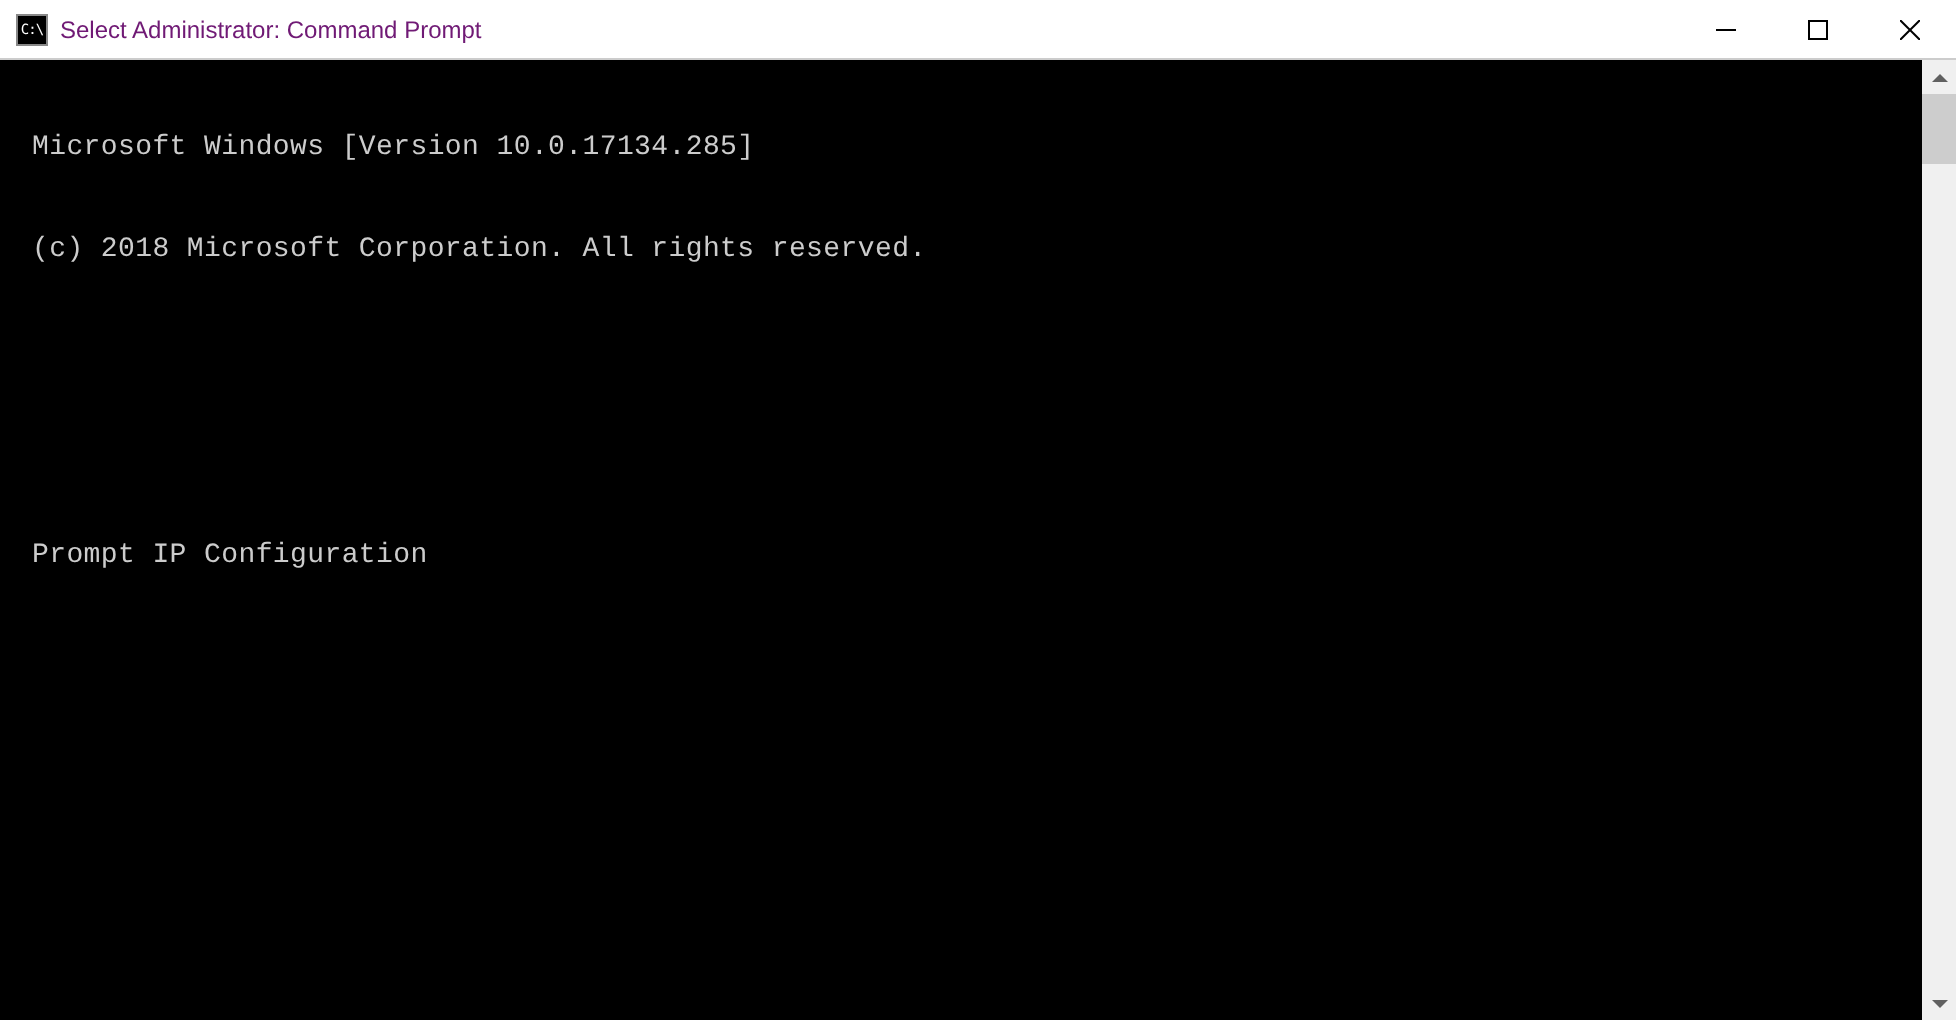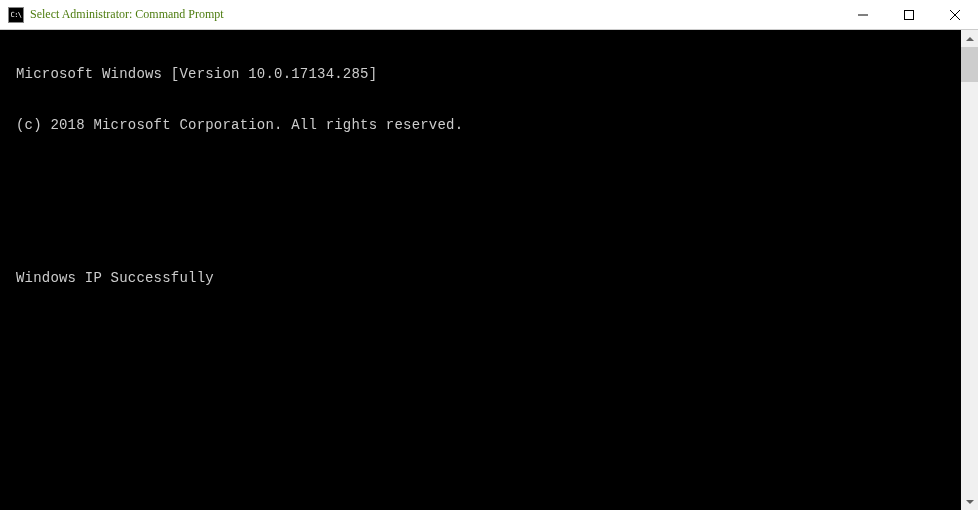--- a/index.html
+++ b/index.html
@@ -27,23 +27,23 @@
       border: 1px solid #888;
       display: flex;
       align-items: center;
       justify-content: center;
       font-size: 7px;
       color: #fff;
       font-family: Consolas, monospace;
       letter-spacing: -0.5px;
     }
     .title {
-      font-family: Liberation Serif, serif;
+      font-family: Liberation Sans, sans-serif;
       font-size: 12px;
-      color: #4d7c0f;
+      color: #701a75;
       flex: 1;
     }
     .window-controls {
       display: flex;
       height: 100%;
     }
     .win-btn {
       width: 46px;
       height: 100%;
       display: flex;
@@ -123,21 +123,21 @@
     </button>
   </div>
 </div>
 
 <div class="content-wrap">
   <div class="terminal">
     <span class="line">Microsoft Windows [Version 10.0.17134.285]</span>
     <span class="line">(c) 2018 Microsoft Corporation. All rights reserved.</span>
     <span class="line"></span>
     <span class="line"></span>
-    <span class="line">Windows IP Successfully</span>
+    <span class="line">Prompt IP Configuration</span>
     <span class="line"></span>
     <span class="line"></span>
     
   </div>
   <div class="scrollbar">
     <div class="scroll-arrow up">
       <svg width="8" height="4" viewBox="0 0 8 4">
           <path d="M0 4 L4 0 L8 4 Z" fill="currentColor"></path>
         </svg>
     </div>

